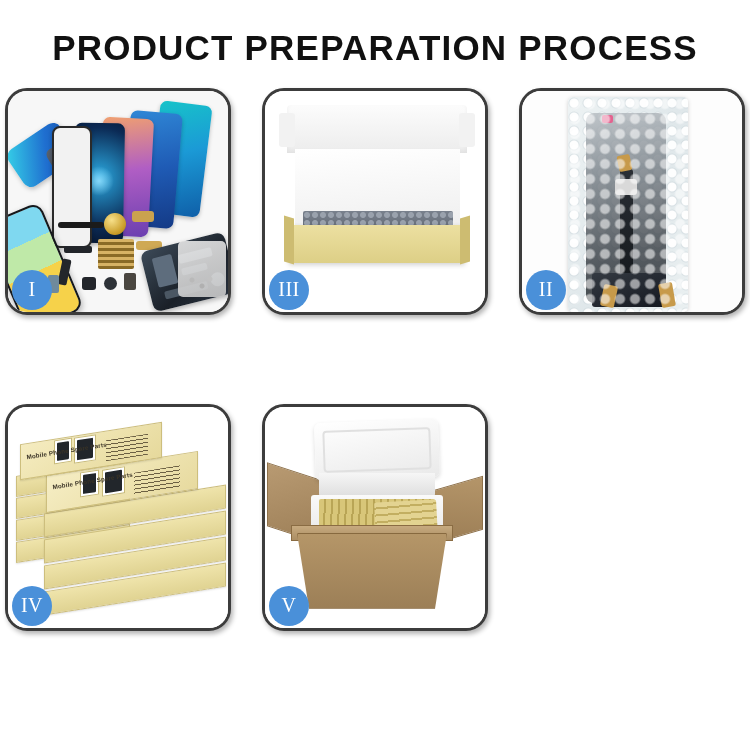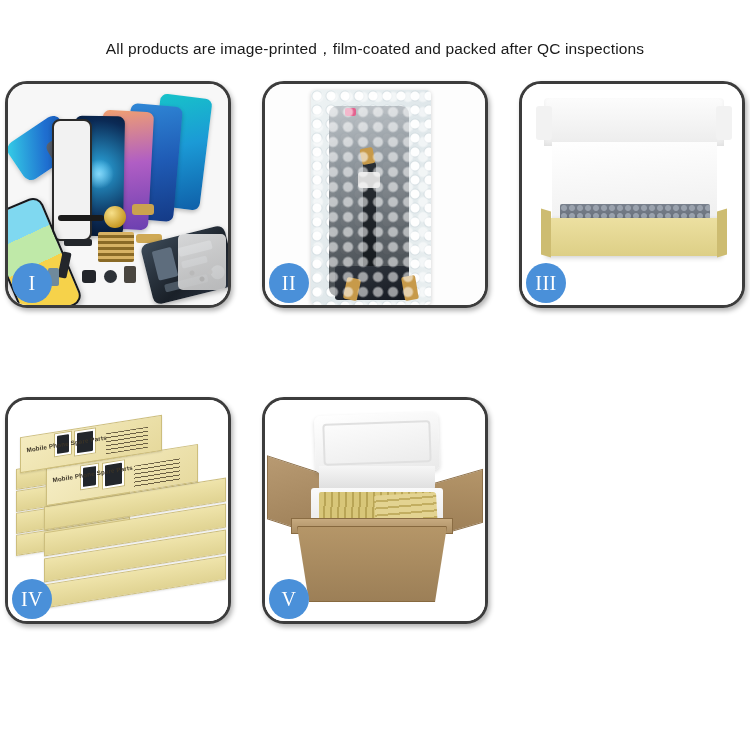--- a/index.html
+++ b/index.html
@@ -257,21 +257,21 @@
     background:#a78d62;transform:skewY(20deg);}
   .tapeL2{position:absolute;left:38px;top:134px;width:16px;height:20px;
     background:#a78d62;transform:skewY(20deg);}
 </style>
 </head>
 <body>
 
 <div class="page">
 
   <div class="header">
-    <div class="subtitle">All products are image-printed，film-coated and packed after QC inspections</div>
+    <div class="title">PRODUCT PREPARATION PROCESS</div>
   </div>
 
   <div class="grid">
 
     <div class="panel">
       <div class="panel-inner p1">
         <div class="ph tilt-blue"></div>
         <div class="ph tilt-dark"></div>
         <div class="ph f1"></div>
         <div class="ph f2"></div>
@@ -297,43 +297,43 @@
           <i></i>
           <i></i>
         </div>
         <div class="tools"></div>
         <div class="screws"></div>
       </div>
       <div class="badge">I</div>
     </div>
 
     <div class="panel">
+      <div class="panel-inner p3">
+        <div class="lidtop"></div>
+        <div class="lidface"></div>
+        <div class="wrapinner"></div>
+        <div class="boxfront"></div>
+      </div>
+      <div class="badge">III</div>
+    </div>
+
+    <div class="panel">
       <div class="panel-inner p2">
         <div class="bubblebag">
           <div class="lcd"></div>
           <div class="pinkdot"></div>
           <div class="flex"></div>
           <div class="conn c1"></div>
           <div class="botblk"></div>
           <div class="conn c2"></div>
           <div class="conn c3"></div>
           <div class="bubble-overlay"></div>
         </div>
       </div>
       <div class="badge">II</div>
-    </div>
-
-    <div class="panel">
-      <div class="panel-inner p3">
-        <div class="lidtop"></div>
-        <div class="lidface"></div>
-        <div class="wrapinner"></div>
-        <div class="boxfront"></div>
-      </div>
-      <div class="badge">III</div>
     </div>
 
     <div class="panel">
       <div class="panel-inner p4">
         <div class="stack">
           <div class="sbox sb-l1"></div>
           <div class="sbox sb-l2"></div>
           <div class="sbox sb-l3"></div>
           <div class="sbox sb-l4"></div>
           <div class="sbox sb-r1"></div>

